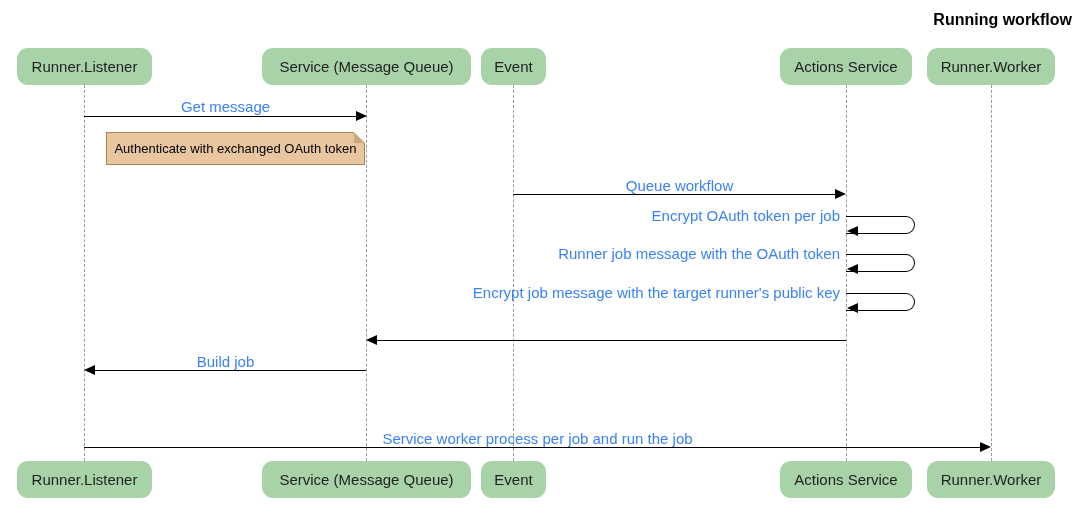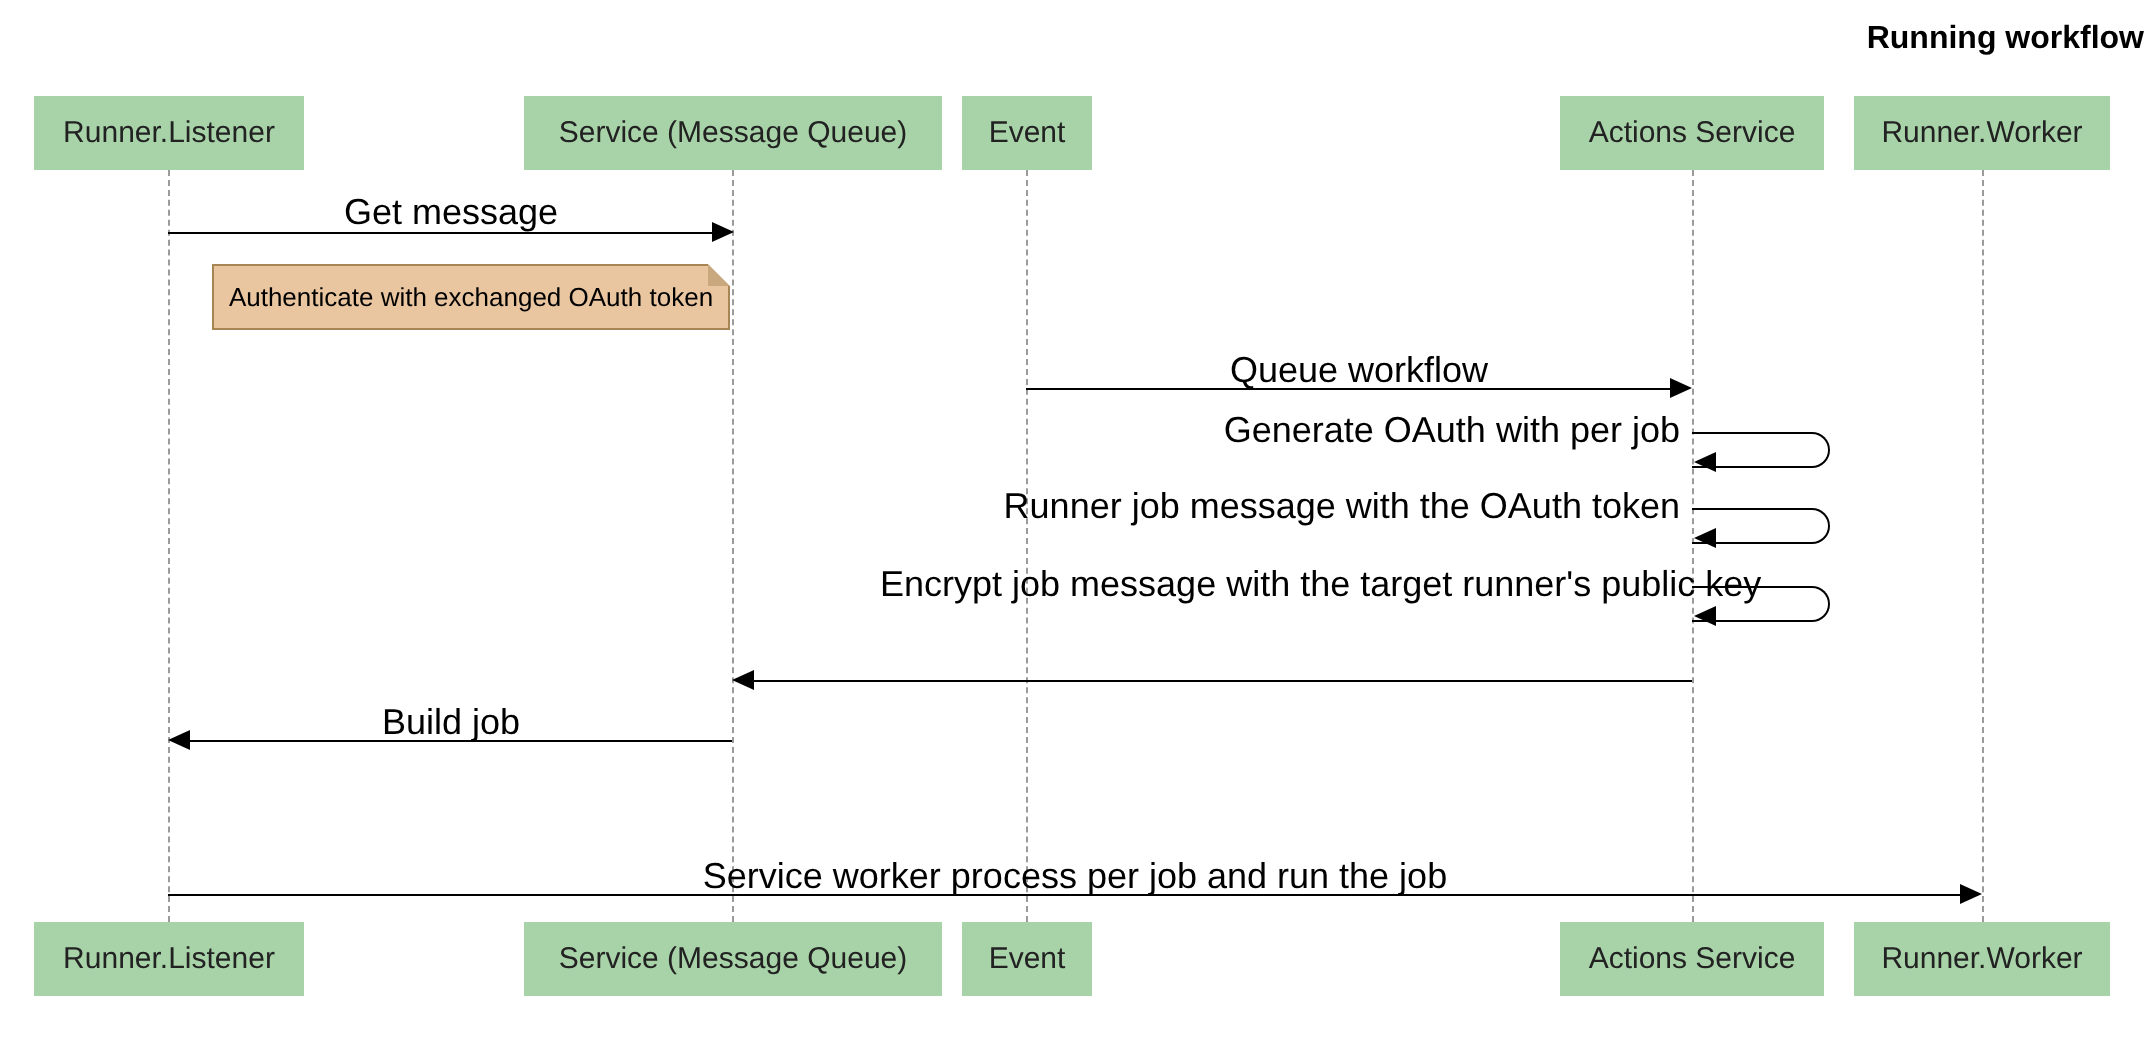--- a/index.html
+++ b/index.html
@@ -6,30 +6,30 @@
   .canvas {
     position:relative; width:1072px; height:523px; background:#ffffff;
     font-family:"Liberation Sans", sans-serif; color:#000; overflow:hidden;
   }
   .title {
     position:absolute; top:11px; left:0; width:100%; text-align:right;
     font-weight:bold; font-size:16px; color:var(--title-text,#000);
   }
   .actor {
     position:absolute; height:37px; background:var(--actor-fill,#A8D3A8);
-    border-radius:0; display:flex; align-items:center; justify-content:center;
+    border-radius:11px; display:flex; align-items:center; justify-content:center;
     font-size:15px; color:var(--actor-text,#222); white-space:nowrap;
   }
   .lifeline {
     position:absolute; top:85px; height:376px; width:0;
     border-left:1px dashed var(--lifeline,#9B9B9B);
   }
   .msg-label {
-    position:absolute; font-size:18px; line-height:15px; height:15px;
-    text-align:center; white-space:nowrap; color:#000000;
+    position:absolute; font-size:15px; line-height:15px; height:15px;
+    text-align:center; white-space:nowrap; color:#3b82f6;
   }
   .msg-label.ra { text-align:right; }
   .msg-line { position:absolute; height:0; border-top:1.5px solid var(--arrow,#000); }
   .head { position:absolute; width:0; height:0;
           border-top:5.5px solid transparent; border-bottom:5.5px solid transparent; }
   .head.r { border-left:11px solid var(--arrow,#000); }
   .head.l { border-right:11px solid var(--arrow,#000); }
   .loop {
     position:absolute; left:846px; width:68px; height:16px;
     border:1.5px solid var(--arrow,#000); border-left:none;
@@ -69,21 +69,21 @@
   <div class="msg-label" style="left:84px; top:99px; width:283px">Get message</div>
   <div class="msg-line" style="left:84px; top:116px; width:273px"></div>
   <div class="head r" style="left:356px; top:111px"></div>
 
   <div class="note" style="left:106px; top:132px; width:257px; height:31px">Authenticate with exchanged OAuth token</div>
 
   <div class="msg-label" style="left:513px; top:178px; width:333px">Queue workflow</div>
   <div class="msg-line" style="left:513px; top:194px; width:322px"></div>
   <div class="head r" style="left:835px; top:189px"></div>
 
-  <div class="msg-label ra" style="right:232px; top:208px; left:440px">Generate OAuth with per job</div>
+  <div class="msg-label ra" style="right:232px; top:208px; left:440px">Encrypt OAuth token per job</div>
   <div class="loop" style="top:216px"></div>
   <div class="head l" style="left:847px; top:226px"></div>
 
   <div class="msg-label ra" style="right:232px; top:246px; left:440px">Runner job message with the OAuth token</div>
   <div class="loop" style="top:254px"></div>
   <div class="head l" style="left:847px; top:264px"></div>
 
   <div class="msg-label ra" style="right:232px; top:285px; left:440px">Encrypt job message with the target runner's public key</div>
   <div class="loop" style="top:293px"></div>
   <div class="head l" style="left:847px; top:303px"></div>

